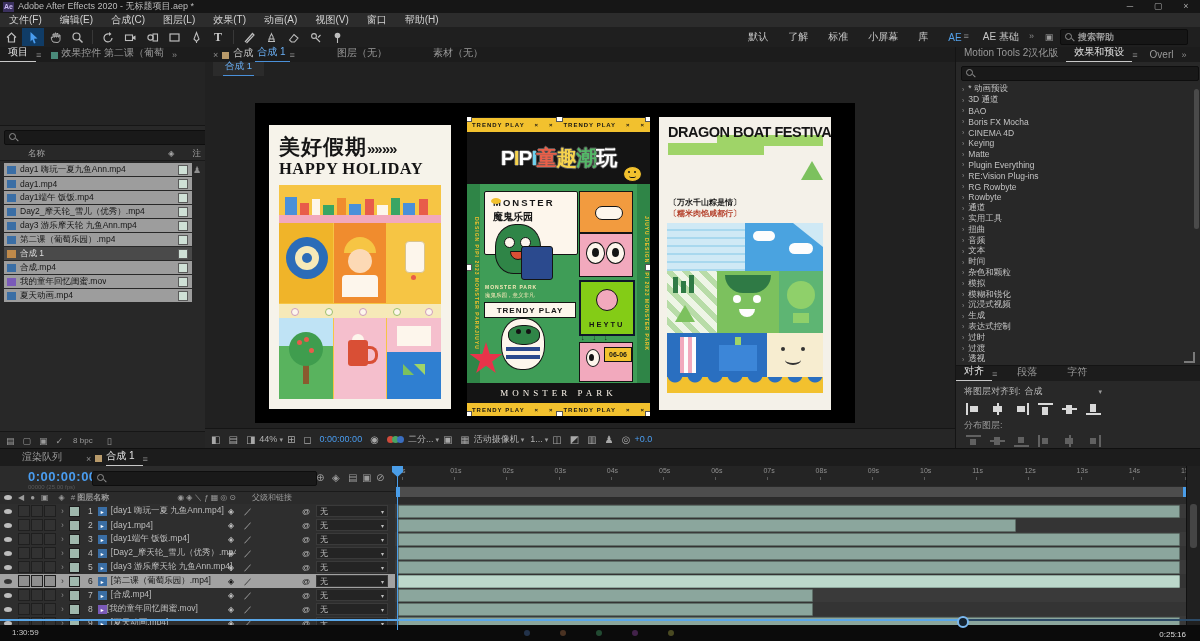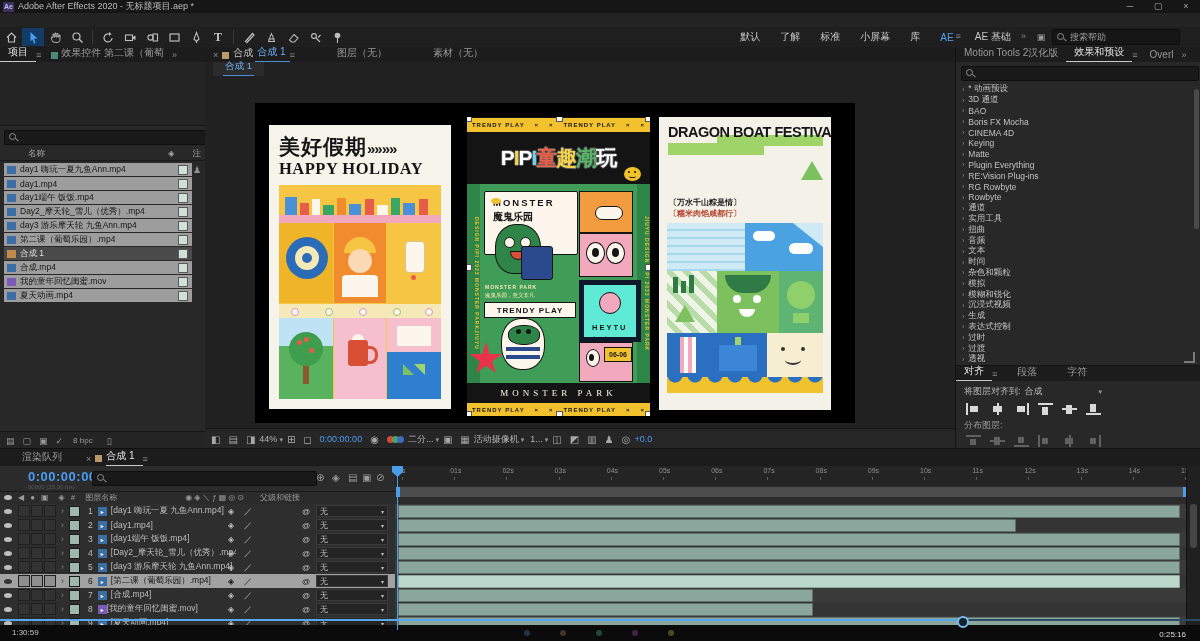--- a/index.html
+++ b/index.html
@@ -90,20 +90,31 @@
   <div id="titlebar" class="abs row">
     <span class="ae-logo">Ae</span>
     <span>Adobe After Effects 2020 - 无标题项目.aep *</span>
     <div class="winctl">
       <span>─</span>
       <span>▢</span>
       <span>×</span>
     </div>
   </div>
 
+  <div id="menubar" class="abs">
+      <span>文件(F)</span>
+      <span>编辑(E)</span>
+      <span>合成(C)</span>
+      <span>图层(L)</span>
+      <span>效果(T)</span>
+      <span>动画(A)</span>
+      <span>视图(V)</span>
+      <span>窗口</span>
+      <span>帮助(H)</span>
+    </div>
 
   <div id="toolbar" class="abs">
     <span class="tool">
       <svg width="13" height="13" viewBox="0 0 13 13">
           <path d="M2 6.5 L6.5 2 L11 6.5 M3.5 6 V11 H9.5 V6" stroke="#bdbdbd" fill="none" stroke-width="1.2"></path>
         </svg>
       </span>
     <span class="tool active">
       <svg width="13" height="13" viewBox="0 0 13 13">
           <path d="M3.5 1 L10.5 7.5 L7 7.8 L8.6 12 L7 12.6 L5.4 8.5 L3.5 10.5 Z" fill="#4a9df0"></path>
@@ -185,21 +196,21 @@
         <span class="wsp">了解</span>
         <span class="wsp">标准</span>
         <span class="wsp">小屏幕</span>
         <span class="wsp">库</span>
       </span>
     <span class="wsp blue">AE</span>
     <span class="menugl">≡</span>
     <span class="wsp">AE 基础</span>
     <span class="menugl">»</span>
     <span class="tool" style="font-size:9px;color:#9a9a9a;">▣</span>
-    <div class="searchbox" style="width:118px;margin-right:20px;">
+    <div class="searchbox" style="width:118px;margin-right:12px;font-weight:bold;">
       <span class="mag"></span>
       <span style="font-size:9px;color:#9a9a9a;margin-left:4px;">搜索帮助</span>
     </div>
   </div>
 
   <div id="projpanel" class="abs">
     <div class="tabstrip">
       <span class="tab active">项目</span>
       <span class="menugl">≡</span>
       <span style="display:inline-block;width:7px;height:7px;background:#4a8a7a;margin:0 3px 3px 6px;"></span>
@@ -407,21 +418,21 @@
           <div class="abs" style="left:17px;top:118px;width:90px;height:14px;background:#fdf6ec;border:1px solid #141414;display:flex;align-items:center;justify-content:center;font-size:8px;font-weight:bold;letter-spacing:1px;">TRENDY PLAY</div>
 
           <div class="abs" style="left:34px;top:134px;width:42px;height:50px;border-radius:45%;background:#fdf6ec;border:1.5px solid #141414;">
             <span class="abs" style="left:6px;top:6px;width:30px;height:18px;border-radius:45%;background:#2f8547;border:1px solid #141414;"></span>
             <span class="abs" style="left:4px;top:28px;width:34px;height:4px;background:#2b4a8e;"></span>
             <span class="abs" style="left:4px;top:36px;width:34px;height:4px;background:#2b4a8e;"></span>
             <span class="abs" style="left:14px;top:10px;width:5px;height:5px;border-radius:50%;background:#141414;"></span>
             <span class="abs" style="left:24px;top:10px;width:5px;height:5px;border-radius:50%;background:#141414;"></span>
           </div>
 
-          <div class="abs" style="left:112px;top:96px;width:52px;height:52px;background:#5eead4;border:5px solid #0f172a;">
+          <div class="abs" style="left:112px;top:96px;width:52px;height:52px;background:#84cc16;border:2px solid #0f172a;">
             <span class="abs" style="left:15px;top:7px;width:20px;height:20px;border-radius:50%;background:#f2a9bd;border:1px solid #141414;"></span>
             <span class="abs" style="left:8px;bottom:5px;font-size:7.5px;font-weight:bold;letter-spacing:2px;">HEYTU</span>
           </div>
           <div class="abs" style="left:114px;top:150px;font-size:7px;font-weight:bold;color:#141414;letter-spacing:3px;">↓ ↓ ↓</div>
 
           <div class="abs" style="left:112px;top:158px;width:52px;height:38px;background:#f2a9bd;border:1px solid #141414;">
             <span class="abs" style="left:6px;top:6px;width:12px;height:16px;border-radius:50%;background:#fdf6ec;border:1px solid #141414;"></span>
             <span class="abs" style="left:9px;top:11px;width:5px;height:7px;border-radius:50%;background:#141414;"></span>
             <span class="abs" style="left:24px;top:4px;width:26px;height:13px;background:#f2c12e;border:1px solid #141414;font-size:7px;font-weight:bold;display:flex;align-items:center;justify-content:center;">06-06</span>
           </div>
@@ -735,21 +746,21 @@
       <span class="abs" style="left:376px;top:6px;font-size:10px;color:#9a9a9a;">⊘</span>
     </div>
 
     <div class="abs row" style="left:0;top:42px;width:395px;height:13px;font-size:8px;color:#9a9a9a;border-bottom:1px solid #1a1a1a;">
       <span class="eye" style="margin-left:4px;"></span>
       <span style="margin-left:6px;font-size:8px;">◀</span>
       <span style="margin-left:6px;">●</span>
       <span style="margin-left:6px;">▣</span>
       <span style="margin-left:10px;">◈</span>
       <span style="margin-left:6px;">#</span>
-      <span style="margin-left:10px;">图层名称</span>
+      <span style="margin-left:2px;font-weight:bold;">图层名称</span>
       <span style="margin-left:68px;letter-spacing:2px;">◉◈＼ƒ▦◎⊙</span>
       <span style="margin-left:14px;">父级和链接</span>
     </div>
     <div class="abs" style="left:0;top:55px;width:395px;height:126px;background:#2e2e2e;" id="layerlist">
         <div class="tl-row" style="top: 0px;">
           <span class="eye" style="margin-left: 4px;"></span>
           <span class="cellbox" style="margin-left: 6px;"></span>
           <span class="cellbox" style="margin-left: 1px;"></span>
           <span class="cellbox" style="margin-left: 1px;"></span>
           <span style="margin-left: 5px; color: rgb(138, 138, 138);">›</span>

